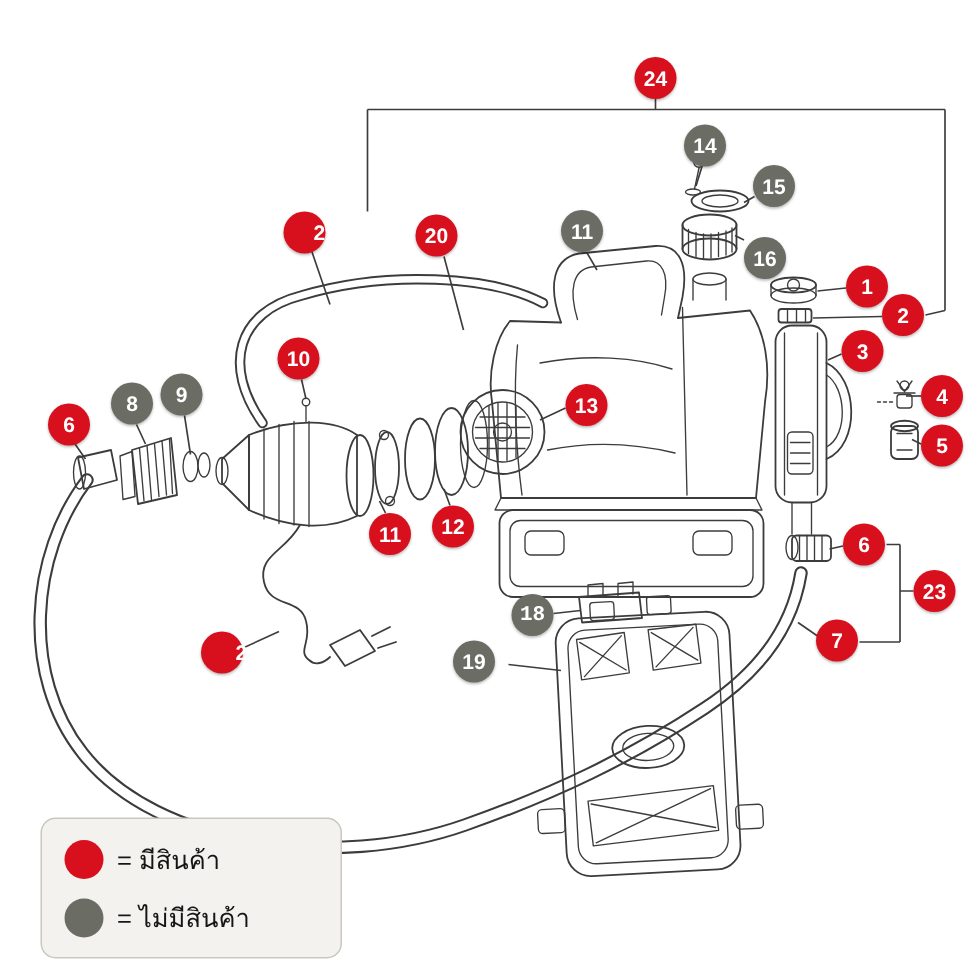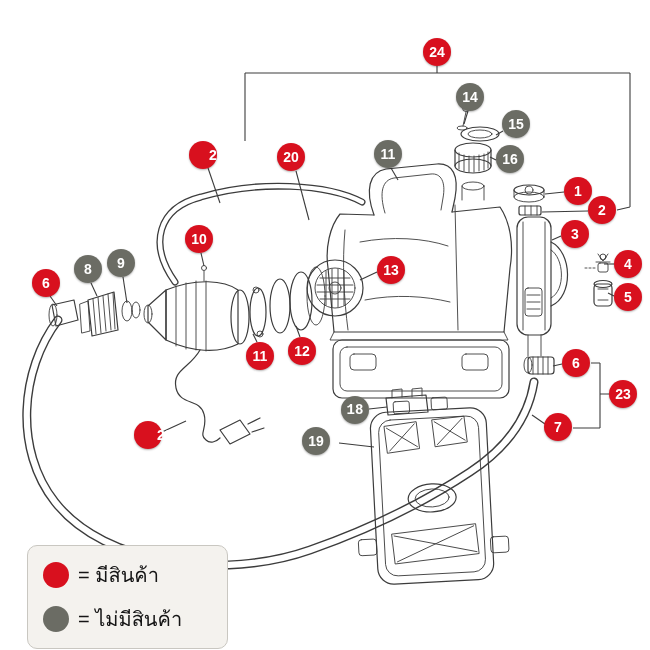--- a/index.html
+++ b/index.html
@@ -22,21 +22,21 @@
   .badge.out_of_stock { background:var(--gray,#6b6c64); }
   .legend {
     position:absolute; left:27px; top:545px; width:201px;
     background:#f4f2ee; border:1px solid #c9c7c1; border-radius:10px;
     padding:13px 15px; display:flex; flex-direction:column; gap:12px;
   }
   .legend-row { display:flex; align-items:center; gap:9px; }
   .legend-dot { width:26px; height:26px; border-radius:50%; flex:0 0 26px; }
   .legend-dot.in_stock { background:var(--red,#d8101e); }
   .legend-dot.out_of_stock { background:var(--gray,#6b6c64); }
-  .legend-label { font-size:20px; color:#151515; }
+  .legend-label { font-size:17px; color:#151515; }
 </style>
 </head>
 <body>
 
 <div class="stage">
 
   <svg class="art" width="650" height="650" viewBox="0 0 650 650">
 
     <g>
       <path class="leader" d="M245,73 L630,73 M245,73 L245,141 M630,73 L630,207 M630,207 L617,210"></path>
@@ -201,21 +201,21 @@
         <polyline points="369,409 387,407" class="leader"></polyline>
         <polyline points="162,432 186,421" class="leader"></polyline>
         <polyline points="339,443 374,447" class="leader"></polyline>
       </g>
   </svg>
 
   <div id="badge-layer">
       <div class="badge in_stock" style="left: 423px; top: 38px;">24</div>
       <div class="badge out_of_stock" style="left: 456px; top: 83px;">14</div>
       <div class="badge out_of_stock" style="left: 502px; top: 110px;">15</div>
-      <div class="badge out_of_stock" style="left: 496px; top: 145px;">16</div>
+      <div class="badge out_of_stock" style="left: 496px; top: 158px;">16</div>
       <div class="badge out_of_stock" style="left: 374px; top: 140px;">11</div>
       <div class="badge in_stock" style="left: 189px; top: 141px; padding-left: 20px;">21</div>
       <div class="badge in_stock" style="left: 277px; top: 143px;">20</div>
       <div class="badge in_stock" style="left: 564px; top: 177px;">1</div>
       <div class="badge in_stock" style="left: 588px; top: 196px;">2</div>
       <div class="badge in_stock" style="left: 561px; top: 220px;">3</div>
       <div class="badge in_stock" style="left: 185px; top: 225px;">10</div>
       <div class="badge in_stock" style="left: 377px; top: 256px;">13</div>
       <div class="badge in_stock" style="left: 614px; top: 250px;">4</div>
       <div class="badge out_of_stock" style="left: 74px; top: 255px;">8</div>

